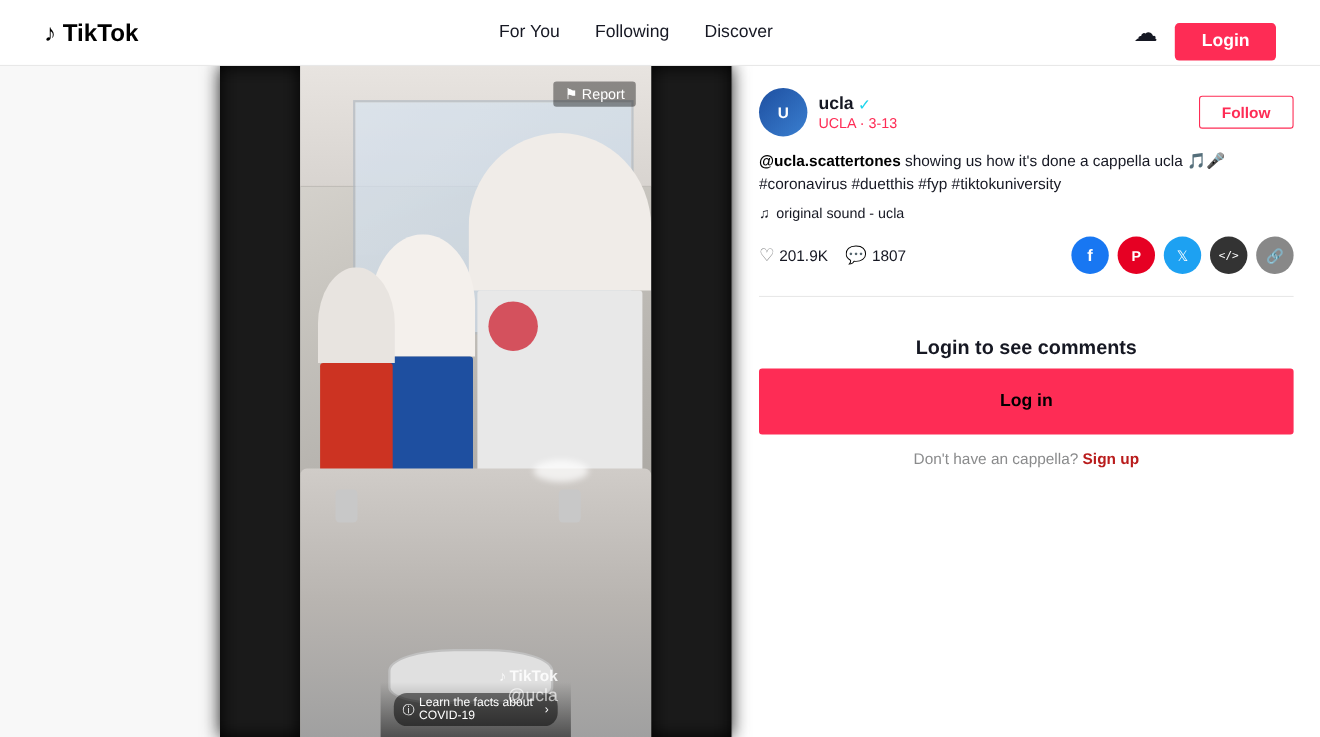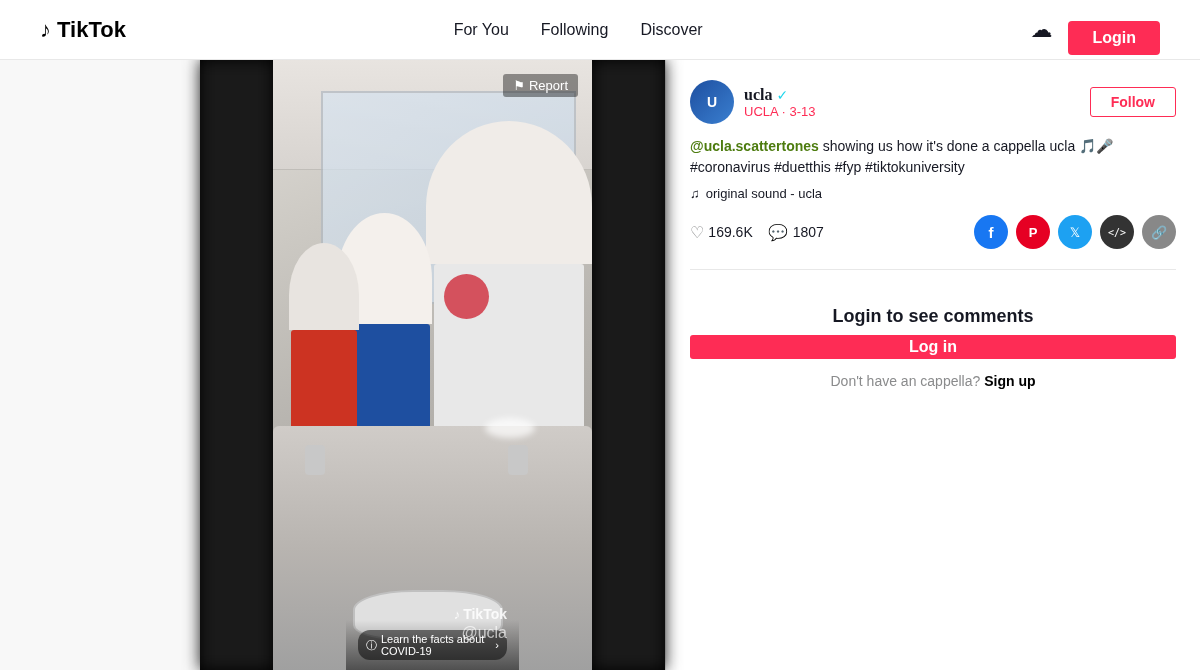--- a/index.html
+++ b/index.html
@@ -80,33 +80,33 @@
     }
     .user-left { display: flex; align-items: center; gap: 10px; }
     .avatar {
       width: 44px; height: 44px; border-radius: 50%;
       background: linear-gradient(135deg, #1e4fa0, #3a7fd0);
       display: flex; align-items: center; justify-content: center;
       color: #fff; font-size: 14px; font-weight: 700; flex-shrink: 0;
     }
     .user-info { display: flex; flex-direction: column; }
     .username-row { display: flex; align-items: center; gap: 4px; }
-    .username { font-size: 16px; font-weight: 600; color: #161823; font-family: Liberation Serif, serif; }
+    .username { font-size: 16px; font-weight: 600; color: #161823; }
     .verified-badge { color: #20d5ec; font-size: 14px; }
     .user-sub { font-size: 13px; color: #8a8b8c; }
     .ucla-tag { color: #fe2c55; }
     .follow-btn {
       border: 1.5px solid #fe2c55; color: #fe2c55; background: #fff;
       padding: 6px 20px; font-size: 14px; font-weight: 600; cursor: pointer;
       border-radius: 3px;
     }
 
     
     .description { font-size: 14px; color: #161823; line-height: 1.5; margin-bottom: 8px; }
-    .mention { color: #4d7c0f; font-weight: 600; }
+    .mention { color: #000000; font-weight: 600; }
 
     
     .sound-row { display: flex; align-items: center; gap: 6px; margin-bottom: 14px; }
     .music-icon { font-size: 13px; color: #161823; }
     .sound-text { font-size: 13px; color: #161823; text-align: right; }
 
     
     .stats-share-row { display: flex; align-items: center; justify-content: space-between; margin-bottom: 20px; }
     .stats-left { display: flex; align-items: center; gap: 16px; }
     .stat-item { display: flex; align-items: center; gap: 4px; font-size: 14px; color: #161823; }
@@ -123,25 +123,25 @@
     .share-lk { background: #888; }
 
     
     .divider { height: 1px; background: #e8e8e8; margin: 16px 0; }
 
     
     .comments-section { text-align: center; padding: 20px 0; }
     .comments-title { font-size: 18px; font-weight: 700; color: #161823; margin-bottom: 8px; }
     .comments-sub { font-size: 14px; color: #8a8b8c; margin-bottom: 20px; }
     .log-in-btn {
-      width: 100%; background: #fe2c55; color: #ffffff; border: none; border-radius: 3px;
-      padding: 3px; font-size: 16px; font-weight: 600; cursor: pointer; margin-bottom: 14px;
+      width: 100%; background: #fe2c55; color: #000000; border: none; border-radius: 3px;
+      padding: 21px; font-size: 16px; font-weight: 600; cursor: pointer; margin-bottom: 14px;
     }
     .signup-text { font-size: 14px; color: #8a8b8c; }
-    .signup-link { color: #000000; font-weight: 600; cursor: pointer; text-decoration: none; }
+    .signup-link { color: #b91c1c; font-weight: 600; cursor: pointer; text-decoration: none; }
   </style>
 </head>
 <body>
 
 <header class="header">
   <div class="logo-area">
     <span class="logo-icon">♪</span>
     <span class="logo-text">TikTok</span>
   </div>
   <nav class="nav">
@@ -247,21 +247,21 @@
 
     <div class="sound-row">
       <span class="music-icon">♫</span>
       <span class="sound-text">original sound - ucla</span>
     </div>
 
     <div class="stats-share-row">
       <div class="stats-left">
         <div class="stat-item">
           <span class="stat-icon">♡</span>
-          <span>169.6K</span>
+          <span>201.9K</span>
         </div>
         <div class="stat-item">
           <span class="stat-icon">💬</span>
           <span>1807</span>
         </div>
       </div>
       <div class="share-icons">
         <button class="share-btn share-fb">
           <span style="font-weight:700;font-size:15px;">f</span>
         </button>

